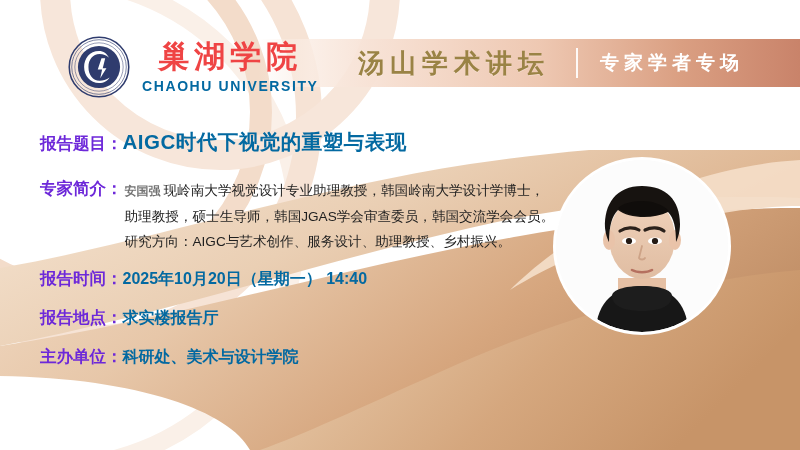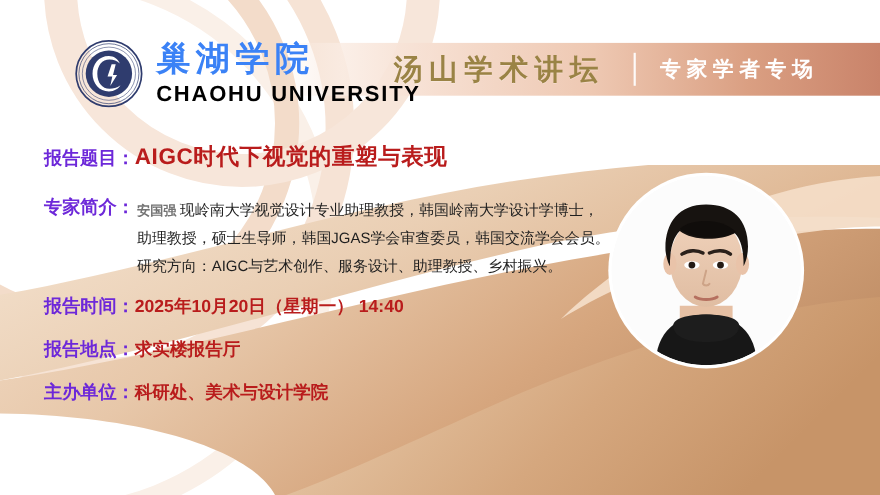--- a/index.html
+++ b/index.html
@@ -111,29 +111,30 @@
     height: 62px;
     flex: 0 0 62px;
   }
   .logo-names {
     display: flex;
     flex-direction: column;
     justify-content: center;
     line-height: 1;
   }
   .logo-cn {
-    color: #3b82f6;
+    color: #ef4444;
     font-size: 31px;
     font-weight: bold;
     letter-spacing: 5px;
     font-family: "Liberation Serif", "DejaVu Serif", serif;
+    text-align: center;
   }
   .logo-en {
-    color: #000000;
-    font-size: 20px;
+    color: #0369a1;
+    font-size: 14px;
     font-weight: bold;
     letter-spacing: 1.6px;
     margin-top: 7px;
   }
 
   
   .waves {
     position: absolute;
     left: 0;
     bottom: 0;
@@ -166,21 +167,21 @@
     align-items: baseline;
   }
   .label {
     color: #6d28d9;
     font-size: 16.5px;
     font-weight: bold;
     white-space: nowrap;
     flex: 0 0 auto;
   }
   .value {
-    color: #b91c1c;
+    color: #0369a1;
     font-weight: bold;
   }
   .row-title { margin-bottom: 22px; }
   .row-title .value { font-size: 20.5px; letter-spacing: .5px; }
 
   .row-bio { margin-bottom: 14px; align-items: flex-start; }
   .bio-body { margin-left: 2px; }
   .bio-line {
     font-size: 13.6px;
     color: #1f1f1f;

